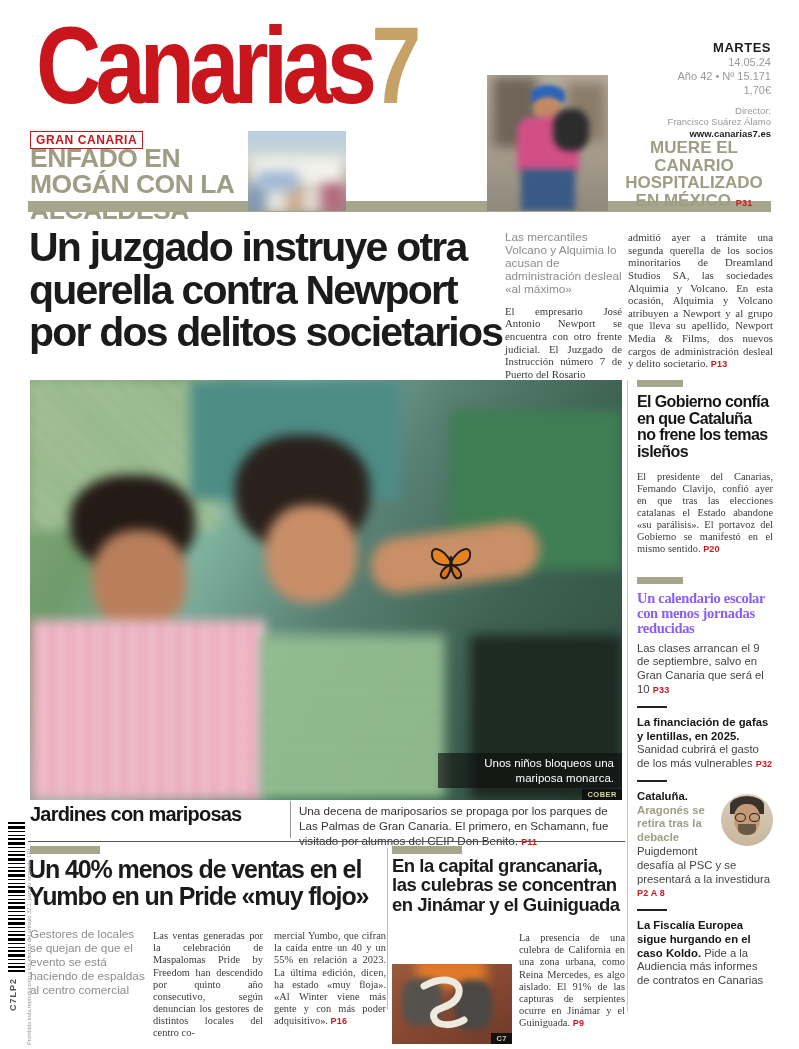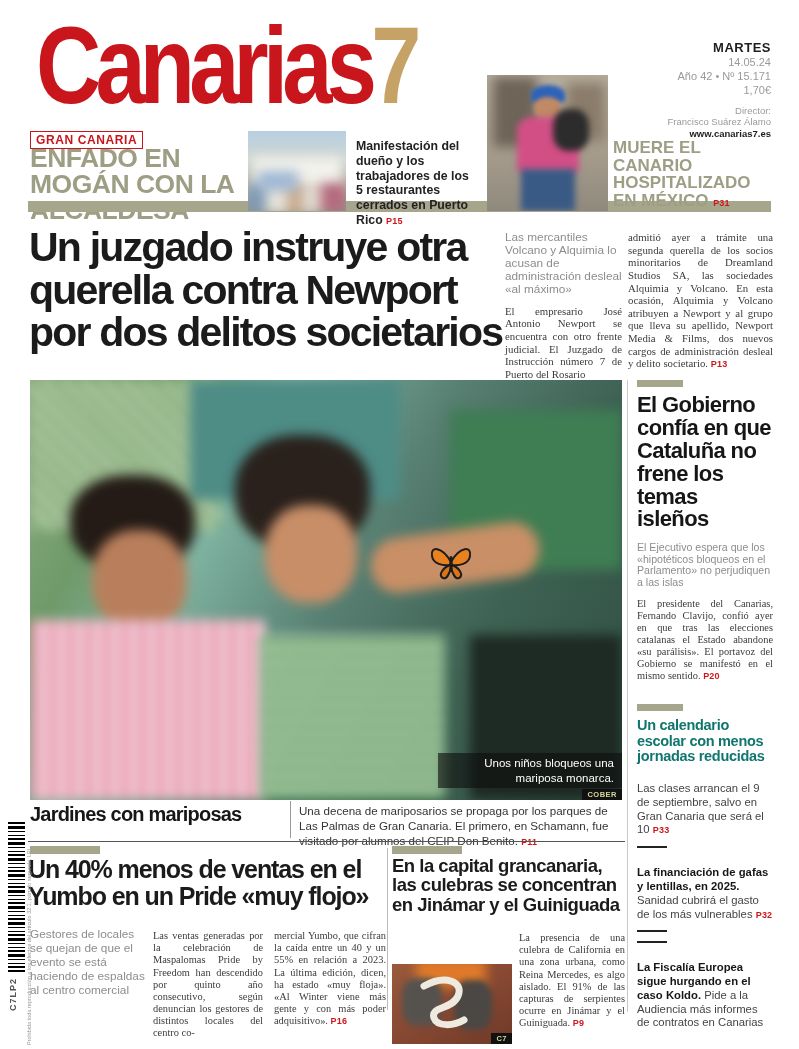--- a/index.html
+++ b/index.html
@@ -20,21 +20,21 @@
 
   
   .kicker{left:30px;top:131px;border:1px solid #c8161c;color:#c8161c;font-size:12px;
           font-weight:bold;padding:1px 5px;letter-spacing:.6px;}
   .strip-left-hl{left:30px;top:146px;width:226px;font-size:26.5px;font-weight:bold;
           color:#9e9e84;line-height:.98;letter-spacing:-.5px;}
   .olive-band{left:28px;top:201px;width:743px;height:11px;background:#a6a68d;z-index:1;}
   .strip-center{left:356px;top:139px;width:120px;font-size:12.3px;font-weight:bold;
           color:#222;line-height:1.2;z-index:2;}
   .strip-right-hl{left:613px;top:139px;width:162px;font-size:17px;font-weight:bold;
-          color:#9e9e84;line-height:1.04;z-index:2;}
+          color:#9e9e84;line-height:1.04;z-index:2;text-align:center;}
   .pageref{color:#d0161c;font-family:"Liberation Sans",sans-serif;font-weight:bold;font-size:9px;letter-spacing:.2px;}
 
   
   .photo{overflow:hidden;z-index:2;}
   .blob{position:absolute;filter:blur(6px);}
   .photo-protest{left:248px;top:131px;width:98px;height:80px;
      background:linear-gradient(180deg,#b7cfe2 0%,#cfd6d2 35%,#b9b4a6 60%,#8e958f 100%);}
   .photo-man{left:487px;top:75px;width:121px;height:136px;background:linear-gradient(180deg,#b6ac9c 0%,#a79d8d 55%,#8f897d 100%);}
   .photo-main{left:30px;top:380px;width:592px;height:420px;background:
      linear-gradient(120deg,#8fae7f 0%,#6f9a6a 18%,#7fb2a0 32%,#577f72 52%,#3e6253 72%,#2e4c41 100%);}
@@ -52,26 +52,26 @@
   .serif{font-family:"Liberation Serif","DejaVu Serif",serif;text-align:justify;color:#3b3b3b;}
   .subhead{color:#8d8d8d;font-size:11.5px;line-height:1.1;font-weight:normal;}
   .lead-sub{left:505px;top:231px;width:117px;}
   .lead-sub .body{margin-top:9px;font-size:10.8px;line-height:1.17;}
   .lead-col2{left:628px;top:231px;width:145px;font-size:10.8px;line-height:1.17;}
 
   
   .side-rule{left:627px;top:380px;width:1px;height:632px;background:#c9c9c9;}
   .sidebar{left:637px;top:380px;width:136px;}
   .sbar{width:46px;height:7px;background:#a6a68d;margin-bottom:7px;}
-  .s1-hl{font-size:22px;font-weight:bold;color:#161616;line-height:1.04;letter-spacing:-.6px;}
+  .s1-hl{font-size:16px;font-weight:bold;color:#161616;line-height:1.04;letter-spacing:-.6px;}
   .s1-sub{margin-top:11px;font-size:10.6px;line-height:1.08;color:#8d8d8d;}
   .s1-body{margin-top:10px;font-size:10.4px;line-height:1.16;}
   .brief1{margin-top:22px;}
-  .b1-title{font-size:14.5px;font-weight:bold;line-height:1.05;letter-spacing:-.3px;color:#0f766e;}
-  .b-text{margin-top:18px;font-size:11.3px;line-height:1.22;color:#444;}
+  .b1-title{font-size:14.5px;font-weight:bold;line-height:1.05;letter-spacing:-.3px;color:#8b5cf6;font-family:Liberation Serif, serif;}
+  .b-text{margin-top:5px;font-size:11.3px;line-height:1.22;color:#444;}
   .bt{font-weight:bold;color:#161616;}
   .olive-bold{font-weight:bold;color:#9e9e84;}
   .divider{width:30px;border-top:2px solid #222;margin:9px 0 8px 0;}
   .mini-photo{float:right;width:52px;height:52px;border-radius:50%;margin:4px 0 2px 5px;
      position:relative;overflow:hidden;background:linear-gradient(180deg,#d8cdb9 0%,#c9b79d 100%);}
   .mp-hair{position:absolute;left:9px;top:2px;width:34px;height:18px;border-radius:50% 50% 0 0;background:#3a322c;}
   .mp-face{position:absolute;left:13px;top:10px;width:26px;height:30px;border-radius:45%;background:#c59a78;}
   .mp-glass{position:absolute;left:14px;top:19px;width:9px;height:7px;border:1.5px solid #222;border-radius:50%;}
   .mp-glass2{left:28px;}
   .mp-beard{position:absolute;left:17px;top:30px;width:18px;height:11px;border-radius:0 0 50% 50%;background:#6b5843;}
@@ -130,24 +130,20 @@
   <div class="abs strip-left-hl">ENFADO EN MOGÁN CON LA ALCALDESA</div>
   <div class="abs olive-band"></div>
 
   <div class="abs photo photo-protest">
     <div class="blob" style="left:4px;top:26px;width:90px;height:34px;background:#f2f2ec;"></div>
     <div class="blob" style="left:0;top:52px;width:98px;height:30px;background:
       linear-gradient(90deg,#7f99b5 0 18%,#e8e4da 18% 40%,#c9a98c 40% 55%,#e0d8ce 55% 75%,#b56a7e 75% 100%);"></div>
     <div class="blob" style="left:10px;top:40px;width:40px;height:20px;background:#9fb8d4;"></div>
   </div>
 
-  <div class="abs strip-center">
-    <span>Manifestación del dueño y los trabajadores de los 5 restaurantes cerrados en Puerto Rico</span>
-    <span class="pageref">P15</span>
-  </div>
 
   <div class="abs photo photo-man">
     <div class="blob" style="left:6px;top:2px;width:44px;height:70px;background:#6e6458;"></div>
     <div class="blob" style="left:80px;top:8px;width:38px;height:58px;background:#8a7c6a;"></div>
     <div class="blob" style="left:44px;top:10px;width:34px;height:18px;background:#2d63b8;border-radius:50% 50% 20% 20%;filter:blur(2px);"></div>
     <div class="blob" style="left:47px;top:22px;width:27px;height:22px;background:#c08a64;border-radius:45%;filter:blur(2px);"></div>
     <div class="blob" style="left:30px;top:42px;width:62px;height:56px;background:#d24f86;border-radius:25% 25% 10% 10%;filter:blur(3px);"></div>
     <div class="blob" style="left:66px;top:34px;width:36px;height:42px;background:#2c2c2c;border-radius:40%;filter:blur(3px);"></div>
     <div class="blob" style="left:34px;top:94px;width:54px;height:42px;background:#3a5a86;filter:blur(3px);"></div>
   </div>
@@ -192,21 +188,20 @@
       </g>
     </svg>
     <div class="caption-overlay">Unos niños bloqueos una mariposa monarca.</div>
     <div class="credit-box">COBER</div>
   </div>
 
   <div class="abs side-rule"></div>
   <div class="abs sidebar">
     <div class="sbar"></div>
     <div class="s1-hl">El Gobierno confía en que Cataluña no frene los temas isleños</div>
-    <div class="s1-sub subhead">El Ejecutivo espera que los «hipotéticos bloqueos en el Parlamento» no perjudiquen a las islas</div>
     <div class="serif s1-body">
       <span>El presidente del Canarias, Fernando Clavijo, confió ayer en que tras las elecciones catalanas el Estado abandone «su parálisis». El portavoz del Gobierno se manifestó en el mismo sentido.</span>
       <span class="pageref">P20</span>
     </div>
 
     <div class="brief1">
       <div class="sbar"></div>
       <div class="b1-title">Un calendario escolar con menos jornadas reducidas</div>
       <div class="b-text">
         <span>Las clases arrancan el 9 de septiembre, salvo en Gran Canaria que será el 10</span>
@@ -215,20 +210,33 @@
     </div>
 
     <div class="divider"></div>
     <div class="b-text">
       <span class="bt">La financiación de gafas y lentillas, en 2025.</span>
       <span>Sanidad cubrirá el gasto de los más vulnerables</span>
       <span class="pageref">P32</span>
     </div>
 
     <div class="divider"></div>
+    <div class="b-text" style="overflow:hidden;">
+      <div class="mini-photo">
+        <div class="mp-hair"></div>
+          <div class="mp-face"></div>
+        <div class="mp-glass"></div>
+          <div class="mp-glass mp-glass2"></div>
+        <div class="mp-beard"></div>
+      </div>
+      <span class="bt">Cataluña.</span>
+      <span class="olive-bold">Aragonés se retira tras la debacle</span>
+      <span>Puigdemont desafía al PSC y se presentará a la investidura</span>
+      <span class="pageref">P2 A 8</span>
+    </div>
 
     <div class="divider"></div>
     <div class="b-text">
       <span class="bt">La Fiscalía Europea sigue hurgando en el caso Koldo.</span>
       <span>Pide a la Audiencia más informes de contratos en Canarias</span>
       
     </div>
 
   </div>
 

